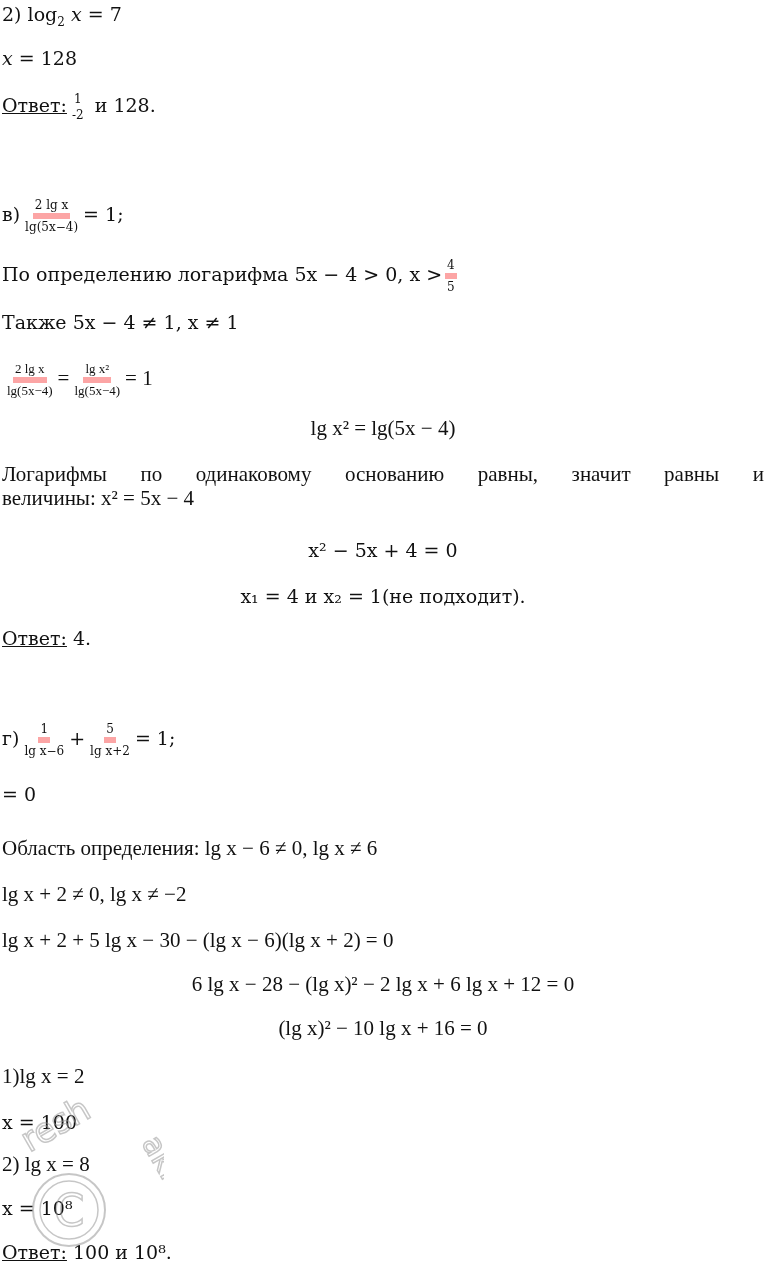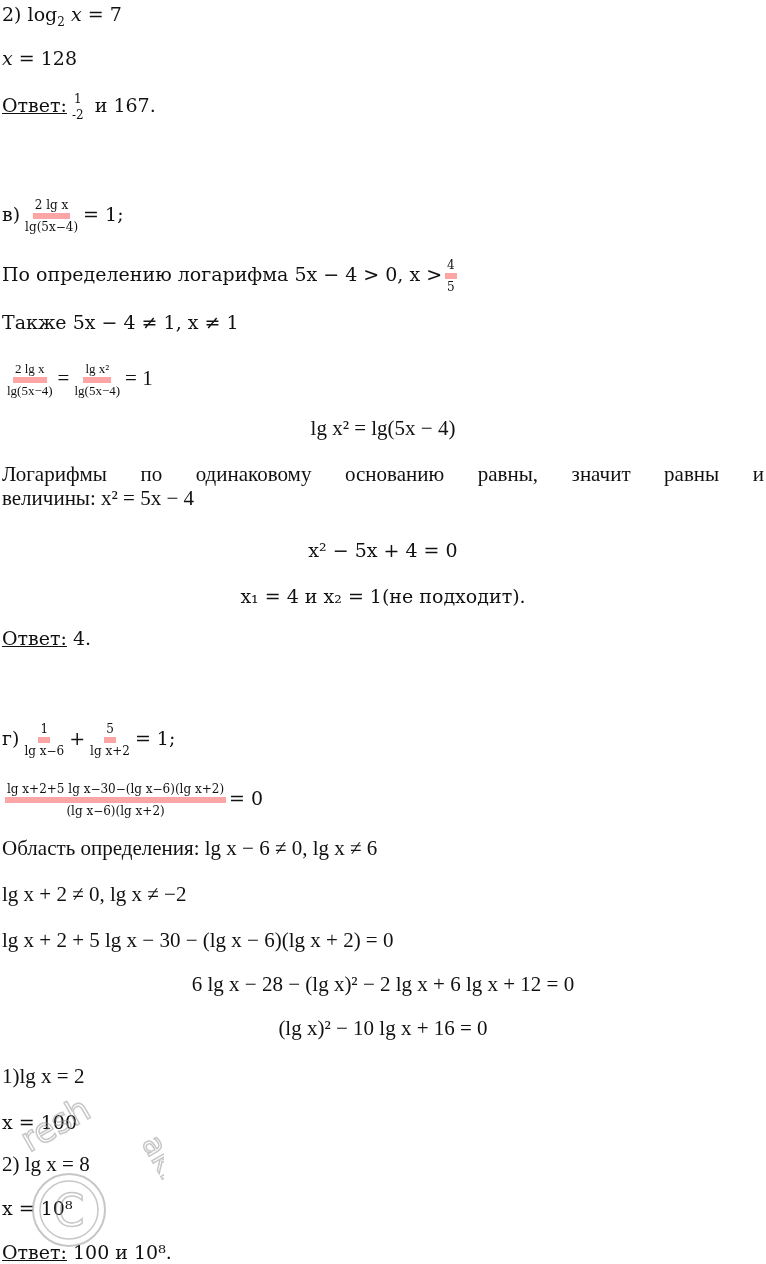--- a/index.html
+++ b/index.html
@@ -41,21 +41,21 @@
 </div>
 <div class="line" style="top:46px">
   <i class="v">x</i>
   <span>= 128</span>
 </div>
 <div class="line" style="top:92px">
   <span class="u">Ответ:</span><span class="frac">
       <span class="num" style="border:none">1</span>
       <span class="den">-2</span>
     </span>
-  <span>и 167.</span>
+  <span>и 128.</span>
 </div>
 
 <div class="line" style="top:198px">
   <span>в)</span><span class="frac">
       <span class="num">2 lg x</span>
       <span class="den">lg(5x−4)</span>
     </span><span>= 1;</span>
 </div>
 <div class="line" style="top:258px">
   <span>По определению логарифма</span>
@@ -89,24 +89,21 @@
 <div class="line" style="top:722px">
   <span>г)</span><span class="frac">
       <span class="num">1</span>
       <span class="den">lg x−6</span>
     </span>+<span class="frac">
       <span class="num">5</span>
       <span class="den">lg x+2</span>
     </span><span>= 1;</span>
 </div>
 <div class="line" style="top:782px">
-  <span class="frac">
-      <span class="num">lg x+2+5 lg x−30−(lg x−6)(lg x+2)</span>
-      <span class="den">(lg x−6)(lg x+2)</span>
-    </span><span>= 0</span>
+  <span>= 0</span>
 </div>
 <div class="line narrow" style="top:836px">Область определения: lg x − 6 ≠ 0, lg x ≠ 6</div>
 <div class="line narrow" style="top:882px">lg x + 2 ≠ 0, lg x ≠ −2</div>
 <div class="line narrow" style="top:928px">lg x + 2 + 5 lg x − 30 − (lg x − 6)(lg x + 2) = 0</div>
 <div class="line center narrow" style="top:972px">6 lg x − 28 − (lg x)² − 2 lg x + 6 lg x + 12 = 0</div>
 <div class="line center narrow" style="top:1016px">(lg x)² − 10 lg x + 16 = 0</div>
 <div class="line narrow" style="top:1064px">1)lg x = 2</div>
 <div class="line" style="top:1110px">x = 100</div>
 <div class="line narrow" style="top:1152px">2) lg x = 8</div>
 <div class="line" style="top:1196px">x = 10⁸</div>

